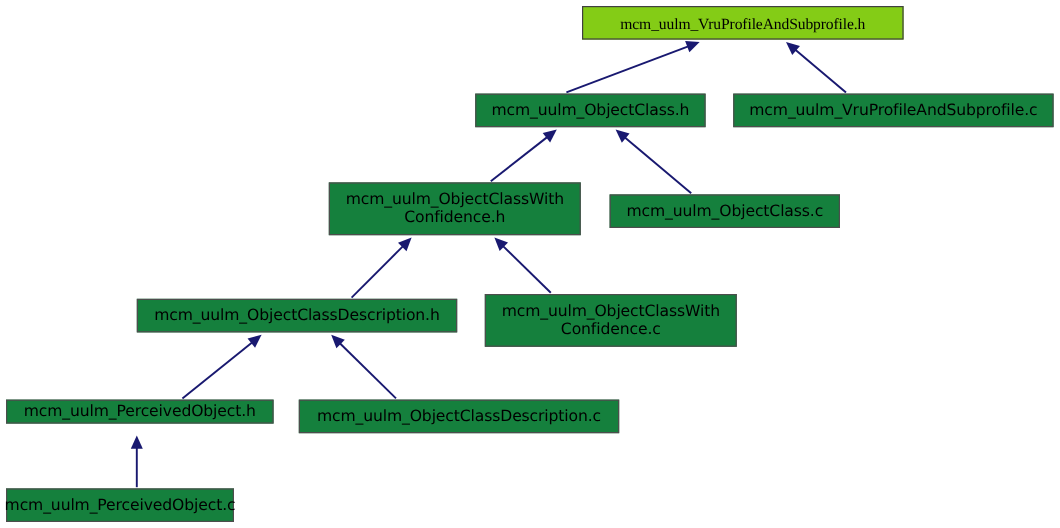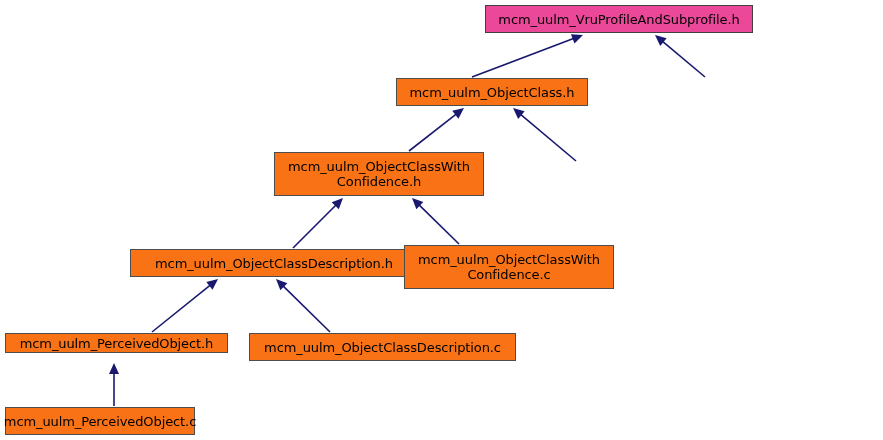--- a/index.html
+++ b/index.html
@@ -20,35 +20,36 @@
     left: 0;
     top: 0;
     width: 883px;
     height: 440px;
     pointer-events: none;
   }
   .node {
     position: absolute;
     box-sizing: border-box;
     border: 1px solid #4d4d4d;
-    background: #f97316;
+    background: #15803d;
     color: #000000;
     font-size: 13px;
     line-height: 15px;
     display: flex;
     align-items: center;
     justify-content: center;
     text-align: center;
     white-space: pre-line;
     letter-spacing: -0.1px;
     z-index: 2;
   }
   .node.highlight {
-    background: #ec4899;
+    background: #84cc16;
     border-color: #404040;
+    font-family: Liberation Serif, serif;
   }
   .node-label {
     display: block;
     padding: 0 4px;
   }
 </style>
 </head>
 <body>
 
 <div id="graph" style="width: 883px; height: 440px; background: rgb(255, 255, 255);">
@@ -67,21 +68,23 @@
       <polygon points="412,198 423.3586716637694,202.1207496932818 416.3640411880881,209.26743735321705" fill="#191970"></polygon>
       <line x1="152" y1="332" x2="210.59270836977612" y2="284.9482796424525" stroke="#191970" stroke-width="1.6"></line>
       <polygon points="218,279 212.55380950313682,289.7860562334839 206.29246251108154,281.9889071490377" fill="#191970"></polygon>
       <line x1="330" y1="332" x2="282.77999884066924" y2="285.6544433065828" stroke="#191970" stroke-width="1.6"></line>
       <polygon points="276,279 287.3528635558185,283.1367244388489 280.3481863909945,290.2735653237638" fill="#191970"></polygon>
       <line x1="114" y1="406" x2="114" y2="372.5" stroke="#191970" stroke-width="1.6"></line>
       <polygon points="114,363 119,374 109,374" fill="#191970"></polygon>
     </svg>
 <div class="node highlight" style="left: 485px; top: 5px; width: 268px; height: 28px;"><span class="node-label">mcm_uulm_VruProfileAndSubprofile.h</span></div>
     <div class="node" style="left: 396px; top: 78px; width: 192px; height: 28px;"><span class="node-label">mcm_uulm_ObjectClass.h</span></div>
+    <div class="node" style="left: 611px; top: 78px; width: 267px; height: 28px;"><span class="node-label">mcm_uulm_VruProfileAndSubprofile.c</span></div>
     <div class="node" style="left: 274px; top: 152px; width: 210px; height: 44px;"><span class="node-label">mcm_uulm_ObjectClassWith
 Confidence.h</span></div>
-    <div class="node" style="left: 114px; top: 249px; width: 288px; height: 28px; margin-left: 16px;"><span class="node-label">mcm_uulm_ObjectClassDescription.h</span></div>
+    <div class="node" style="left: 508px; top: 162px; width: 192px; height: 28px;"><span class="node-label">mcm_uulm_ObjectClass.c</span></div>
+    <div class="node" style="left: 114px; top: 249px; width: 267px; height: 28px;"><span class="node-label">mcm_uulm_ObjectClassDescription.h</span></div>
     <div class="node" style="left: 404px; top: 245px; width: 210px; height: 44px;"><span class="node-label">mcm_uulm_ObjectClassWith
 Confidence.c</span></div>
     <div class="node" style="left: 5px; top: 333px; width: 223px; height: 20px;"><span class="node-label">mcm_uulm_PerceivedObject.h</span></div>
     <div class="node" style="left: 249px; top: 333px; width: 267px; height: 28px;"><span class="node-label">mcm_uulm_ObjectClassDescription.c</span></div>
     <div class="node" style="left: 5px; top: 407px; width: 190px; height: 28px;"><span class="node-label">mcm_uulm_PerceivedObject.c</span></div>
   </div>
 
 </body></html>

